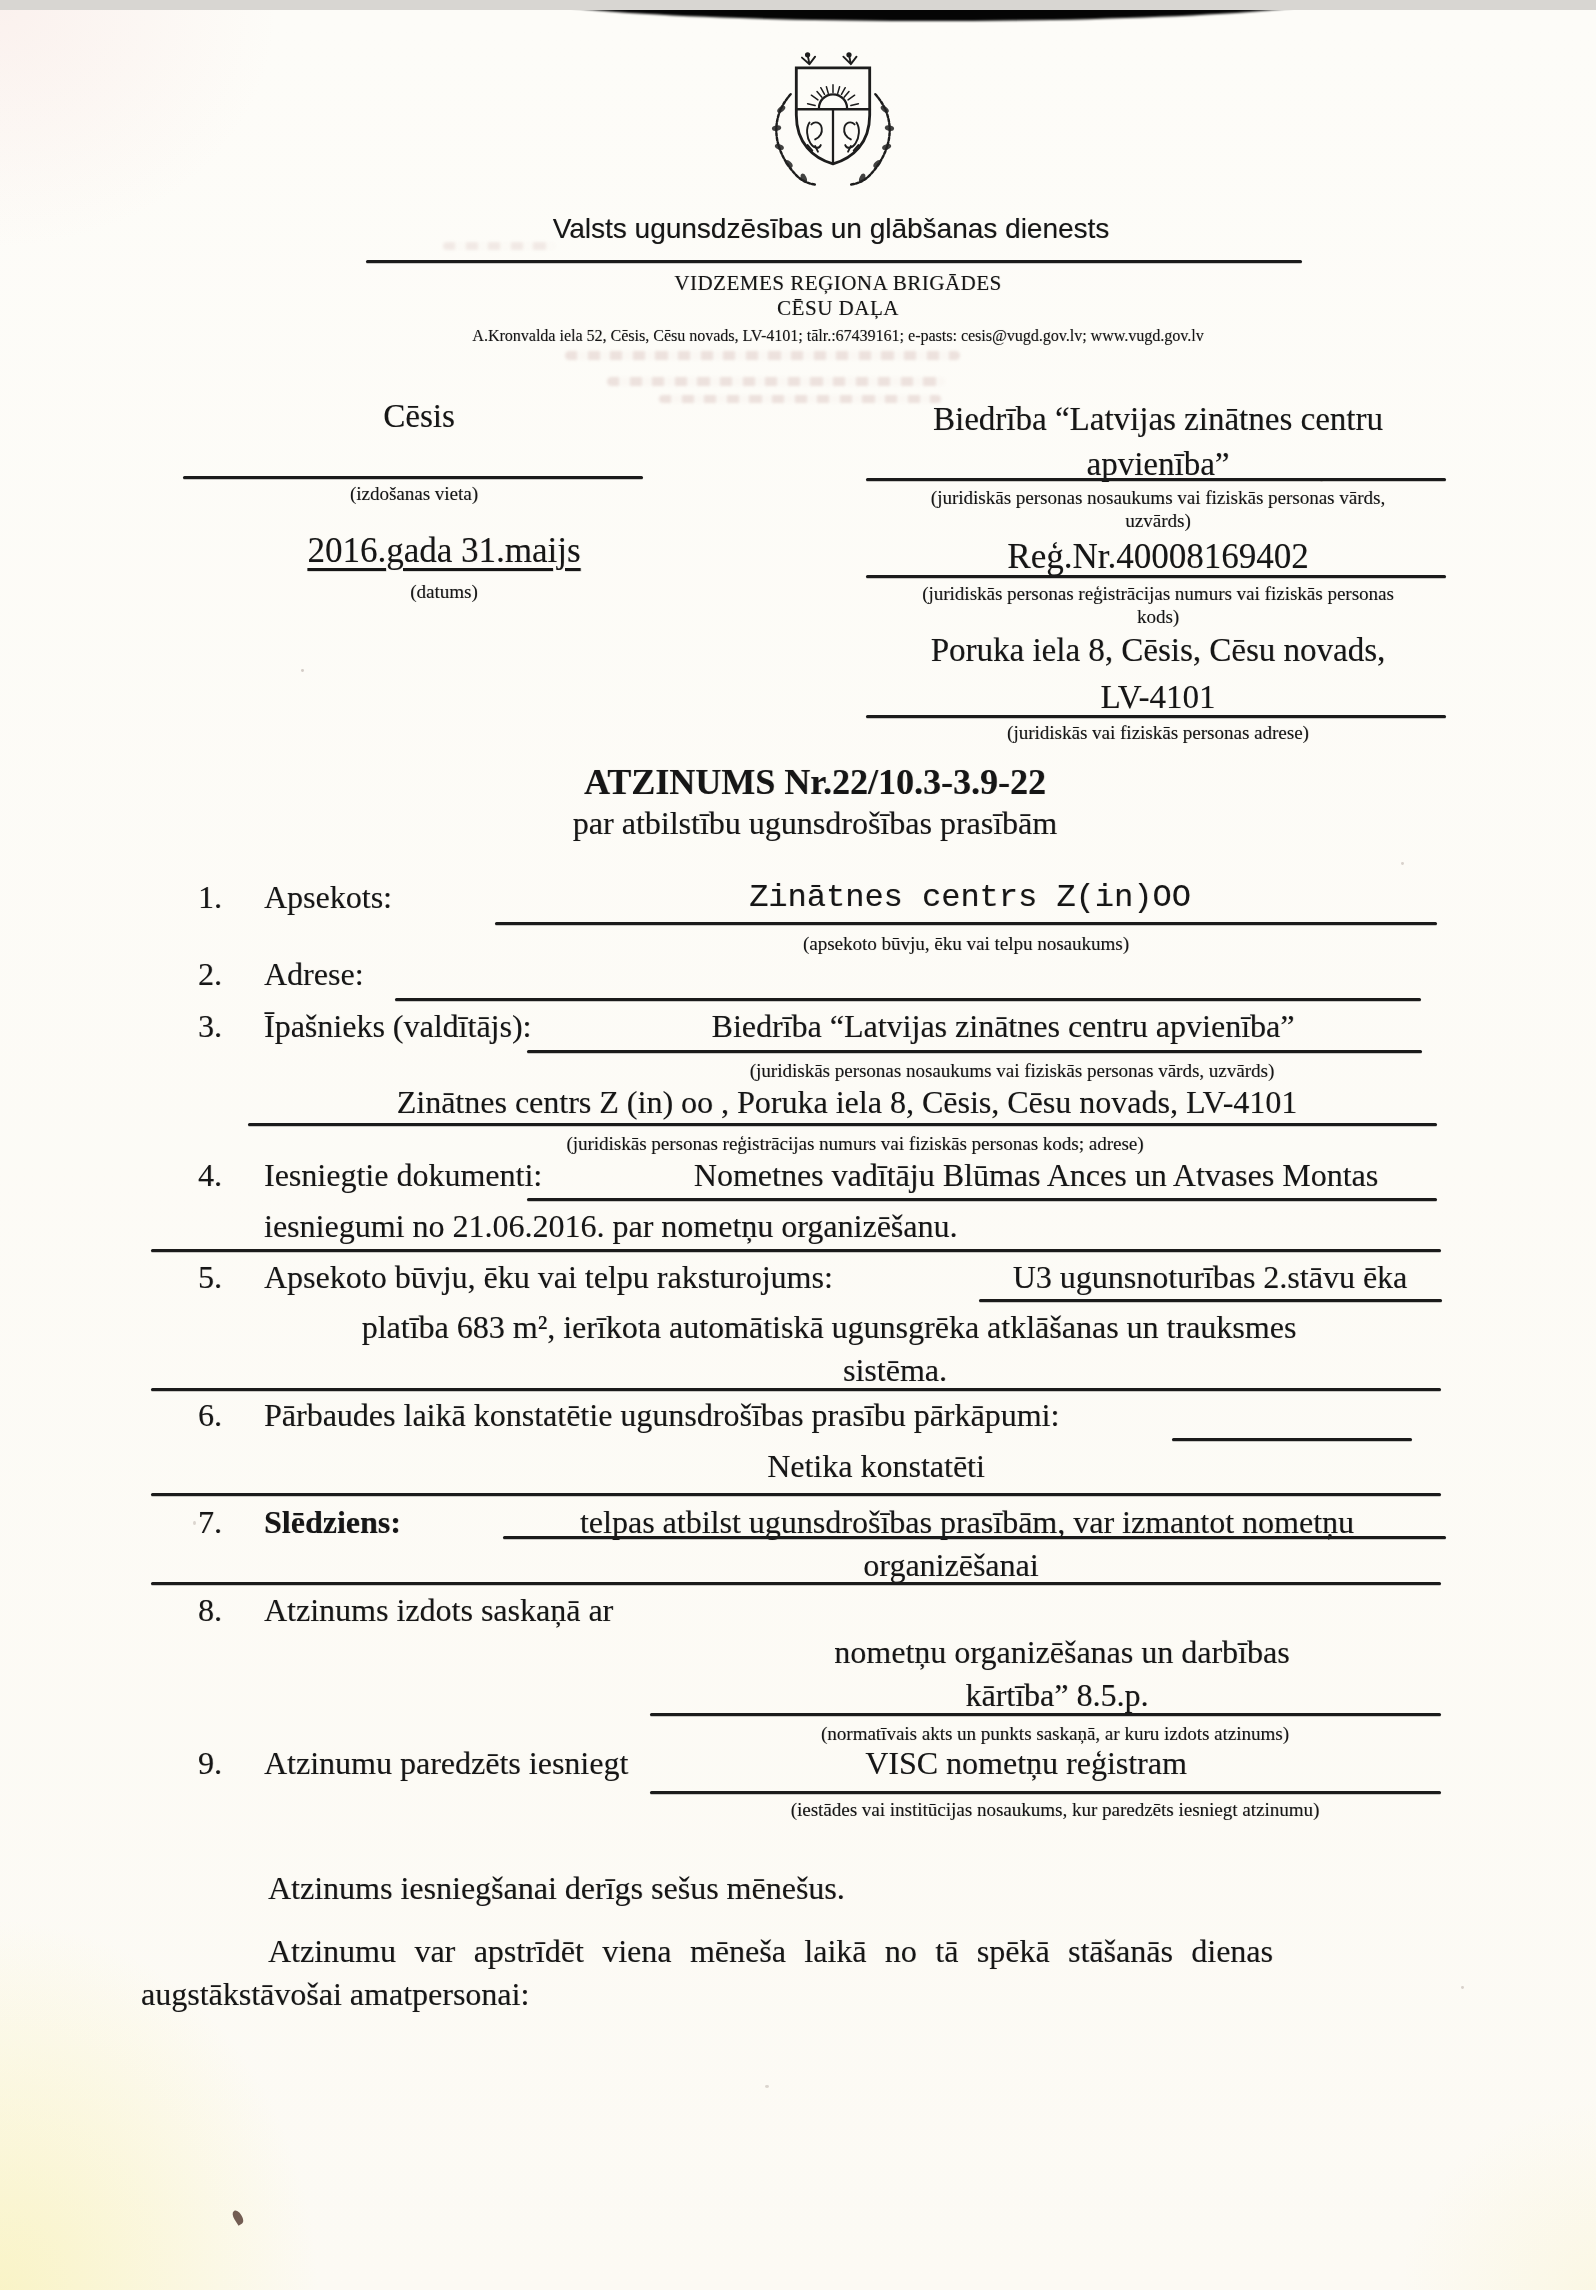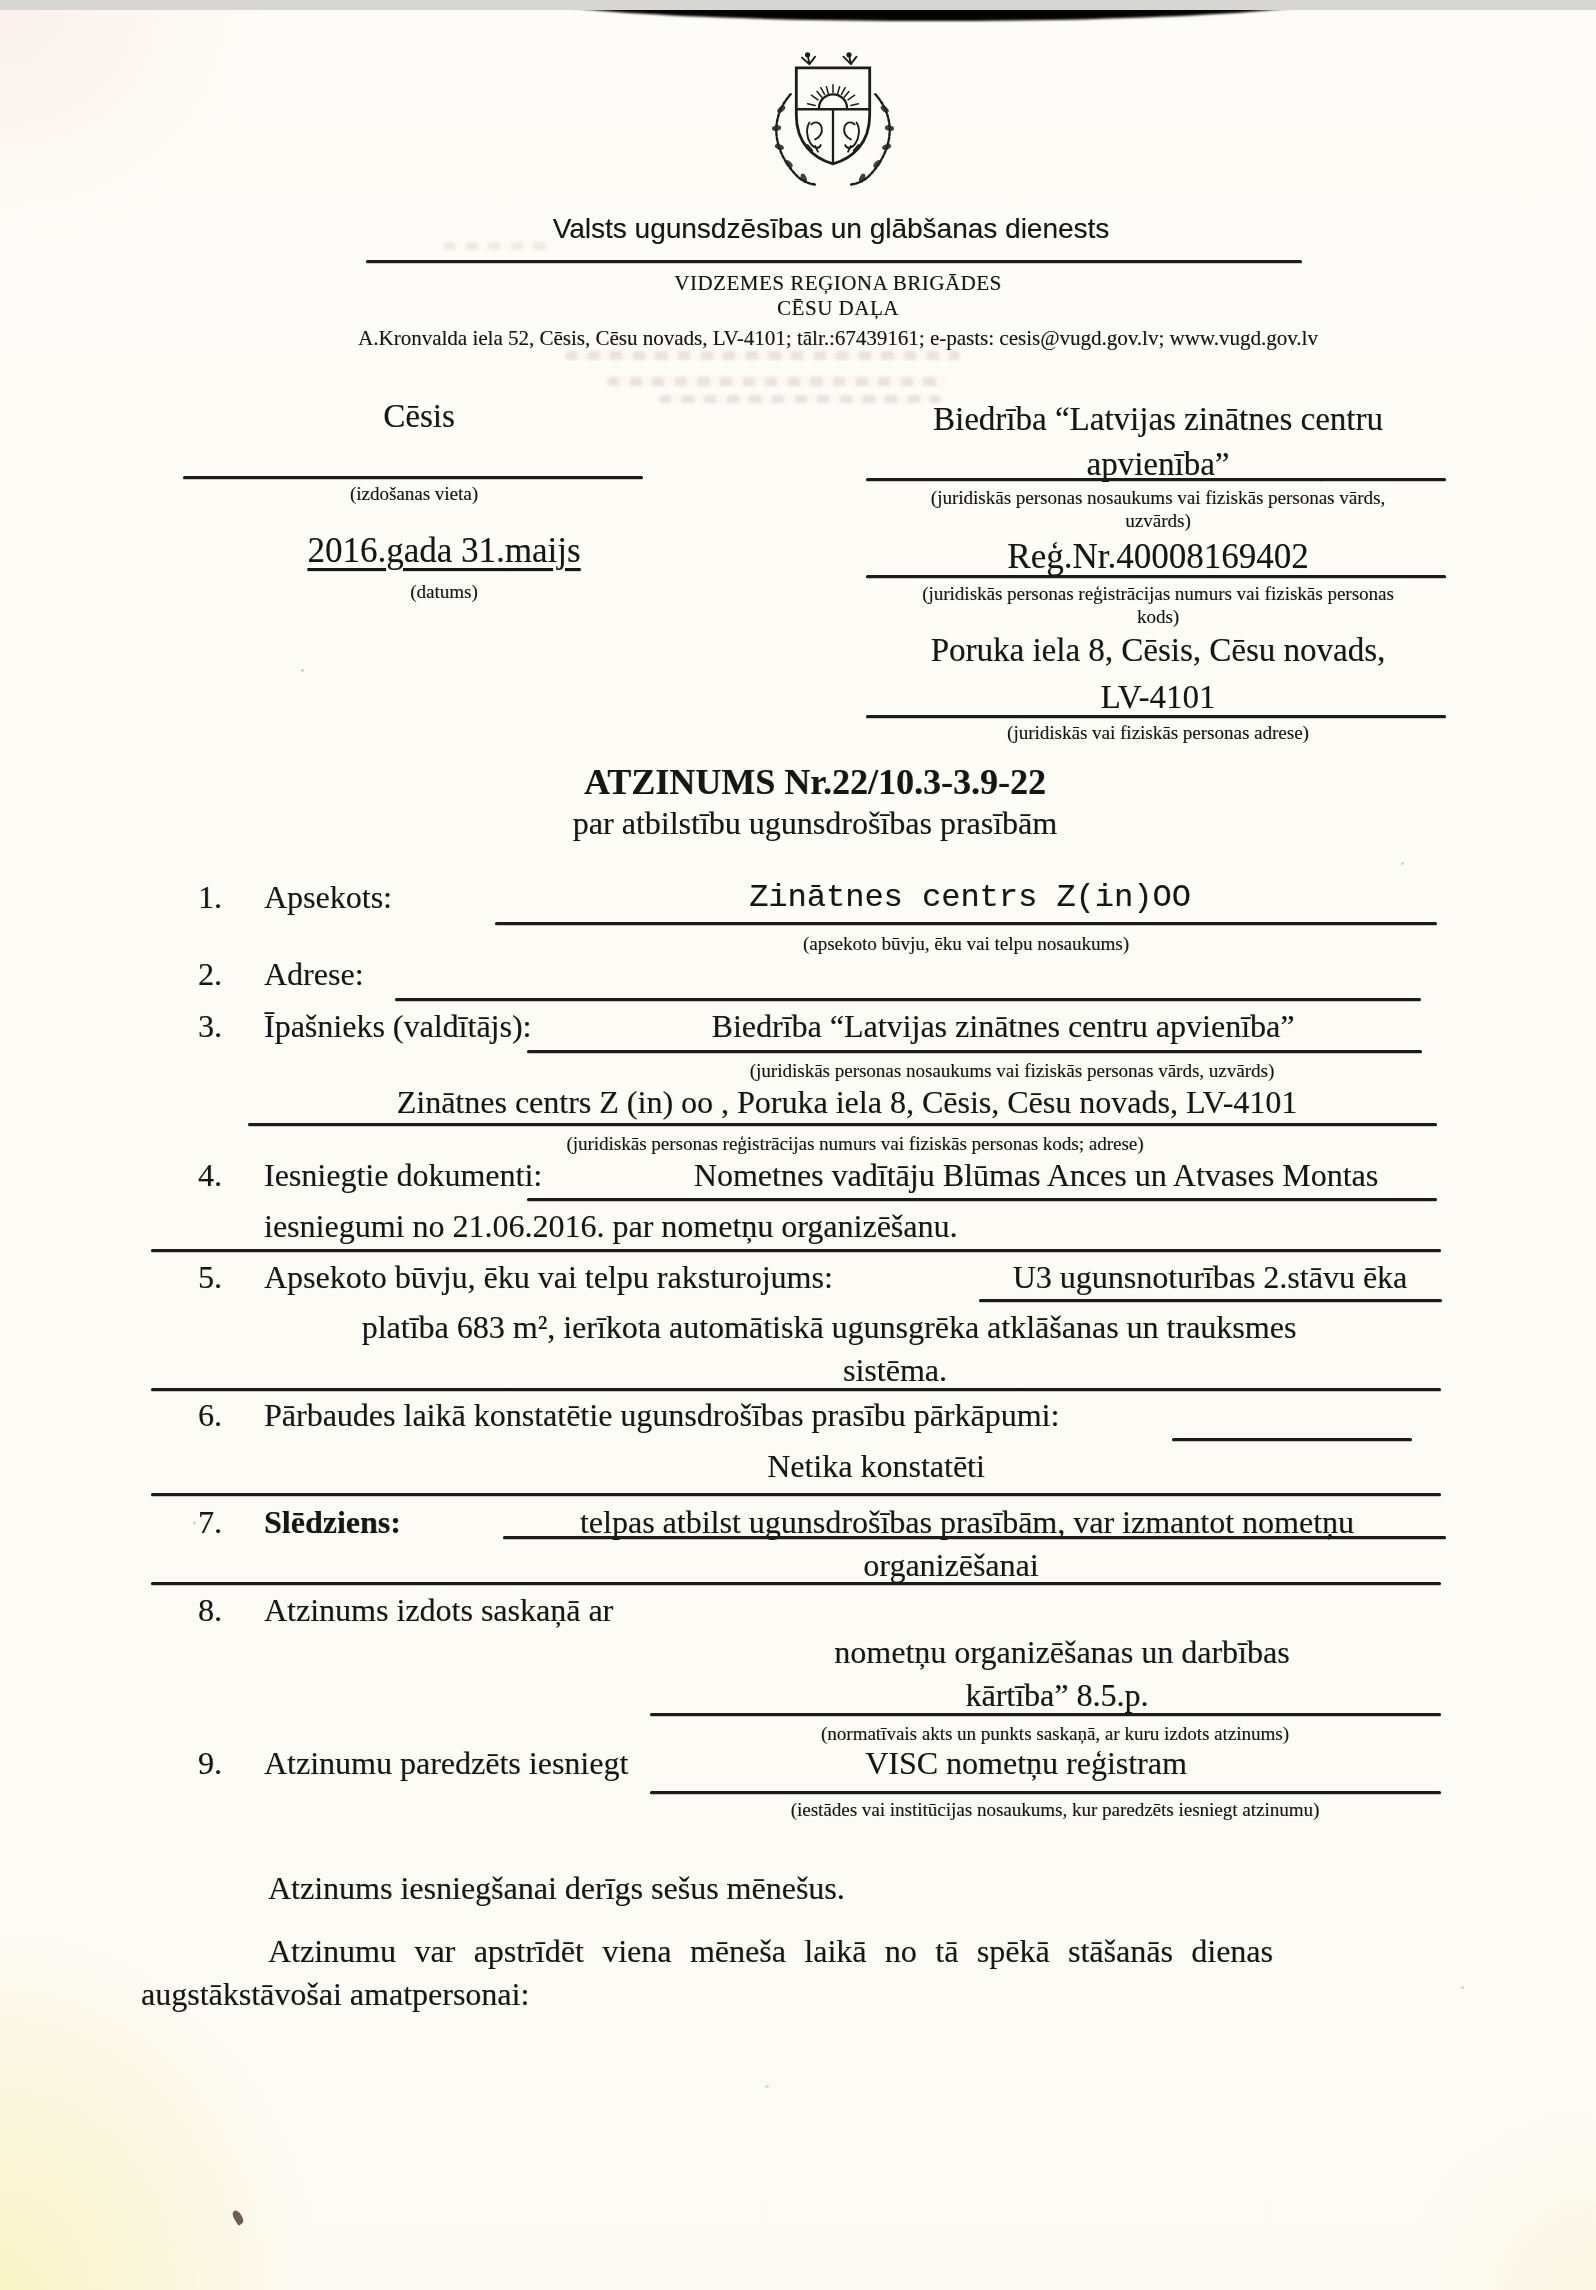--- a/index.html
+++ b/index.html
@@ -15,21 +15,21 @@
     overflow:hidden;
     font-family:"Liberation Serif", serif;
     color:#161616;
   }
   .t{position:absolute;white-space:nowrap;line-height:1.12;color:#161616;
      text-shadow:0.4px 0.4px 0.7px rgba(10,10,10,0.35);}
   .c{transform:translateX(-50%);}
   .sans{font-family:"Liberation Sans","DejaVu Sans",sans-serif;}
   .b{font-weight:bold;}
   .fs20{font-size:19px;}
-  .fs22{font-size:21px;}
+  .fs22{font-size:16px;}
   .fs26{font-size:21px;letter-spacing:0.5px;}
   .fs30{font-size:28px;}
   .fs34{font-size:32px;}
   .fs35{font-size:33px;}
   .fs37{font-size:35px;}
   .fs38{font-size:36px;}
   .u{text-decoration:underline;text-decoration-thickness:2.8px;text-underline-offset:5.6px;}
   .line{position:absolute;background:#1b1b1b;height:2.8px;border-radius:1.9px;
         box-shadow:0 0.5px 0.5px rgba(0,0,0,0.4);}
   .band{position:absolute;background:#050505;border-radius:50%;filter:blur(1.1px);}

